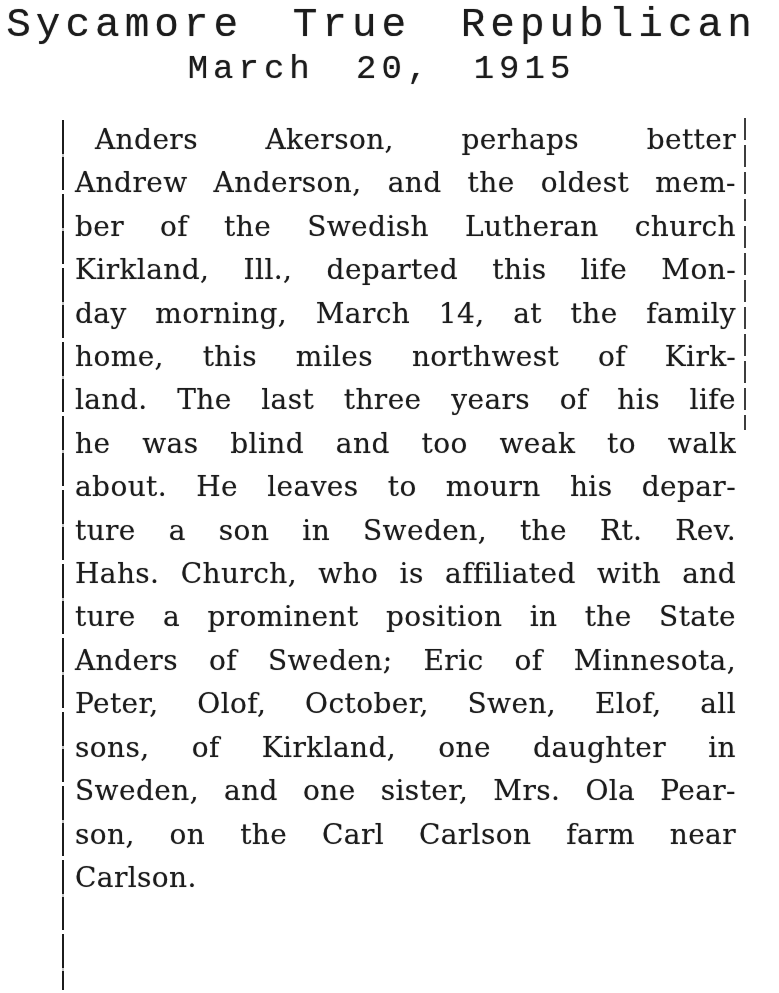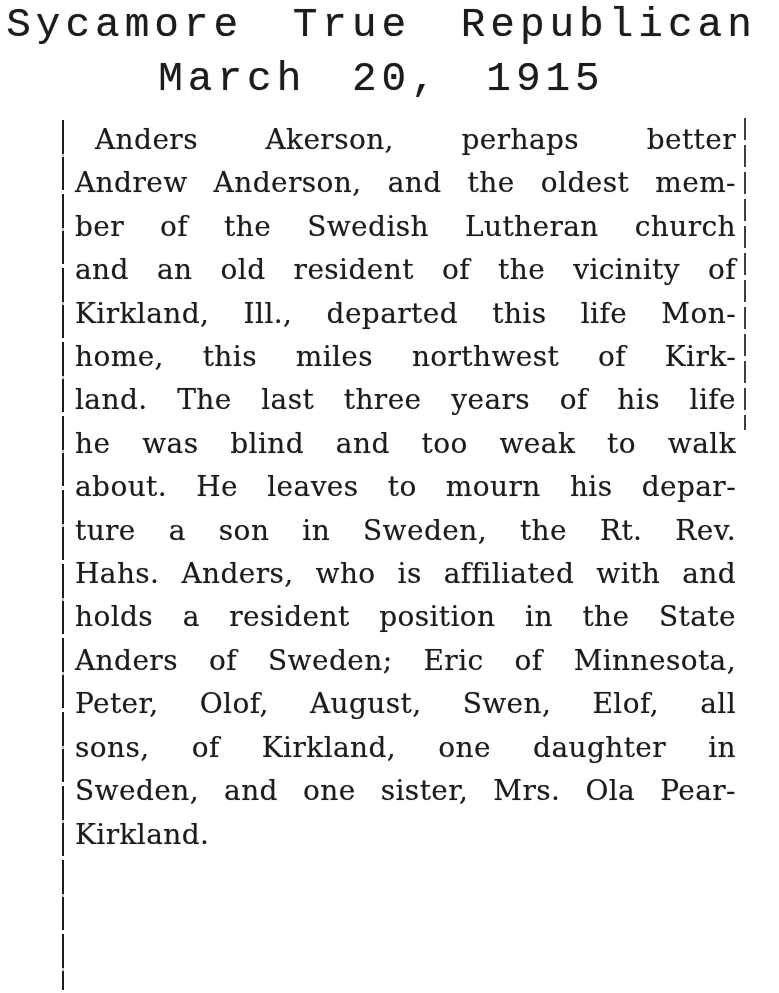--- a/index.html
+++ b/index.html
@@ -27,22 +27,22 @@
   }
   .masthead .title-line{
     margin-top:2px;
     font-size:41px;
     letter-spacing:5px;
     word-spacing:20px;
     white-space:nowrap;
     text-shadow:0 0 1px rgba(0,0,0,.55);
   }
   .masthead .date-line{
-    margin-top:8px;
-    font-size:41px;
+    margin-top:2px;
+    font-size:34px;
     letter-spacing:5px;
     word-spacing:16px;
     white-space:nowrap;
     text-shadow:0 0 1px rgba(0,0,0,.55);
   }
   
   .article{
     position:absolute;
     left:62px;top:118px;
     width:684px;height:872px;
@@ -92,30 +92,31 @@
   </div>
 
   <div class="article">
     <div class="rule-left"></div>
     <div class="rule-right"></div>
 
     <div class="article-text">
       <div class="line first">Anders Akerson, perhaps better</div>
       <div class="line">Andrew Anderson, and the oldest mem-</div>
       <div class="line">ber of the Swedish Lutheran church</div>
-      <div class="line">and an old resident of the vicinity of</div>
       <div class="line">Kirkland, Ill., departed this life Mon-</div>
+      <div class="line">day morning, March 14, at the family</div>
       <div class="line">home, this miles northwest of Kirk-</div>
       <div class="line">land. The last three years of his life</div>
       <div class="line">he was blind and too weak to walk</div>
       <div class="line">about. He leaves to mourn his depar-</div>
       <div class="line">ture a son in Sweden, the Rt. Rev.</div>
-      <div class="line">Hahs. Anders, who is affiliated with and</div>
-      <div class="line">holds a resident position in the State</div>
+      <div class="line">Hahs. Church, who is affiliated with and</div>
+      <div class="line">ture a prominent position in the State</div>
       <div class="line">Anders of Sweden; Eric of Minnesota,</div>
-      <div class="line">Peter, Olof, August, Swen, Elof, all</div>
+      <div class="line">Peter, Olof, October, Swen, Elof, all</div>
       <div class="line">sons, of Kirkland, one daughter in</div>
       <div class="line">Sweden, and one sister, Mrs. Ola Pear-</div>
-      <div class="line last">Kirkland.</div>
+      <div class="line">son, on the Carl Carlson farm near</div>
+      <div class="line last">Carlson.</div>
     </div>
   </div>
 
 </div>
 
 </body></html>

